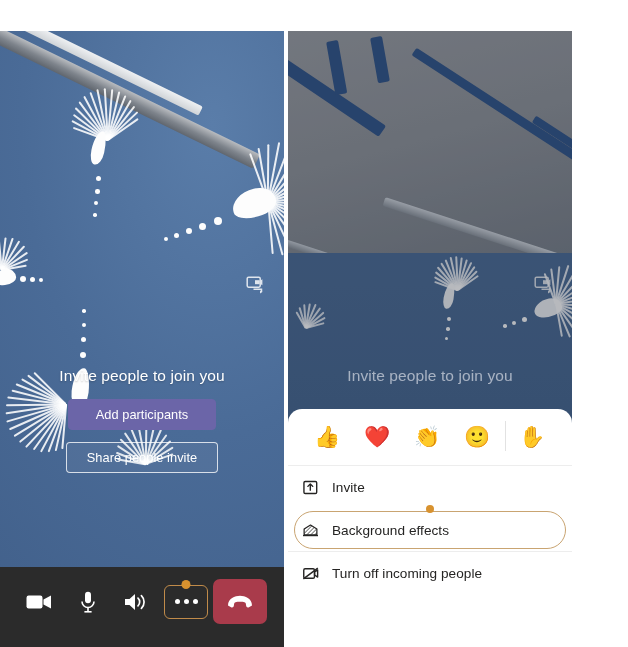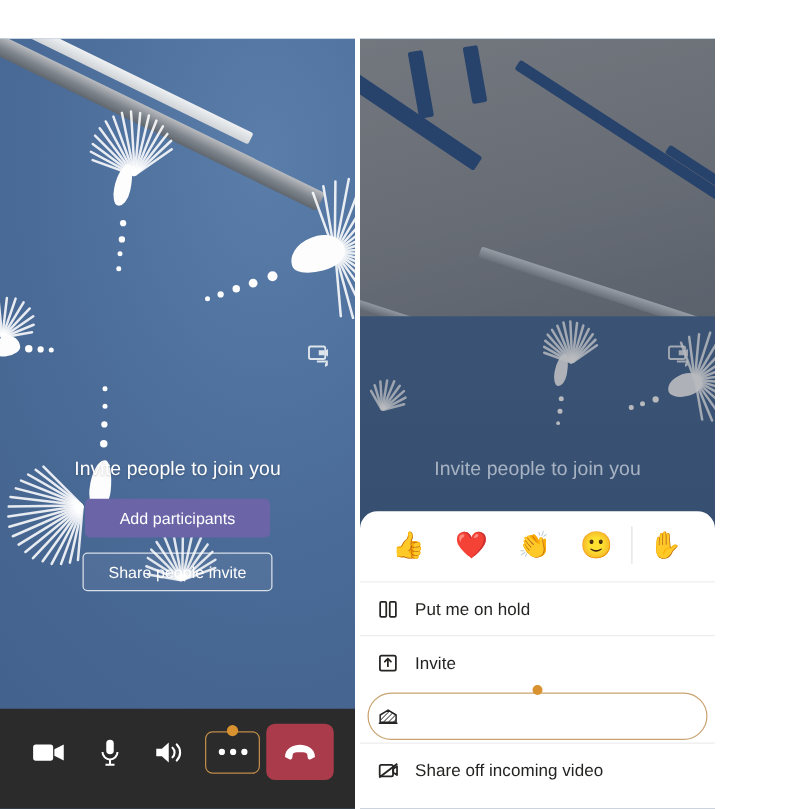--- a/index.html
+++ b/index.html
@@ -558,29 +558,20 @@
         <div class="reaction">👍</div>
         <div class="reaction">❤️</div>
         <div class="reaction">👏</div>
         <div class="reaction">🙂</div>
         <div class="react-sep"></div>
         <div class="reaction">✋</div>
       </div>
 
       <div class="menu">
 
-        <div class="mi">
-          <span class="mi-ico">
-            <svg viewBox="0 0 18 16" width="17" height="15">
-              <rect x="2.2" y="1.6" width="5.2" height="12.8" rx="1" fill="none" stroke="#252423" stroke-width="1.5"></rect>
-              <rect x="10.4" y="1.6" width="5.2" height="12.8" rx="1" fill="none" stroke="#252423" stroke-width="1.5"></rect>
-            </svg>
-          </span>
-          <span class="mi-label">Put me on hold</span>
-        </div>
 
         <div class="mi">
           <span class="mi-ico">
             <svg viewBox="0 0 18 16" width="17" height="15">
               <rect x="2.0" y="1.6" width="13.6" height="12.8" rx="1.4" fill="none" stroke="#252423" stroke-width="1.5"></rect>
               <line x1="8.8" y1="11.4" x2="8.8" y2="4.6" stroke="#252423" stroke-width="1.5"></line>
               <path d="M6.2 6.8 L8.8 4.2 L11.4 6.8" fill="none" stroke="#252423" stroke-width="1.5" stroke-linecap="round" stroke-linejoin="round"></path>
             </svg>
           </span>
           <span class="mi-label">Invite</span>
@@ -593,31 +584,32 @@
             <svg viewBox="0 0 18 16" width="17" height="15">
               <defs>
                 <pattern id="hatch" width="3" height="3" patternUnits="userSpaceOnUse" patternTransform="rotate(45)">
                   <line x1="0" y1="0" x2="0" y2="3" stroke="#252423" stroke-width="1.3"></line>
                 </pattern>
               </defs>
               <path d="M2.2 12.6 L2.2 6.4 L9 2.2 L15.8 6.4 L15.8 12.6 Z" fill="url(#hatch)" stroke="#252423" stroke-width="1.3" stroke-linejoin="round"></path>
               <line x1="1" y1="13.4" x2="17" y2="13.4" stroke="#252423" stroke-width="1.4"></line>
             </svg>
           </span>
+          <span class="mi-label">Background effects</span>
         </div>
 
         <div class="mi">
           <span class="mi-ico">
             <svg viewBox="0 0 18 16" width="17" height="15">
               <rect x="1.8" y="3.0" width="11.4" height="10" rx="1.4" fill="none" stroke="#252423" stroke-width="1.5"></rect>
               <path d="M13.4 6.4 L16.6 4.2 L16.6 11.8 L13.4 9.6 Z" fill="none" stroke="#252423" stroke-width="1.5" stroke-linejoin="round"></path>
               <line x1="1.4" y1="13.8" x2="16.8" y2="2.2" stroke="#252423" stroke-width="1.6"></line>
             </svg>
           </span>
-          <span class="mi-label">Share off incoming video</span>
+          <span class="mi-label">Turn off incoming people</span>
         </div>
 
       </div>
 
       <div class="home-ind"></div>
     </div>
   </div>
 </div>
 
 </body></html>

